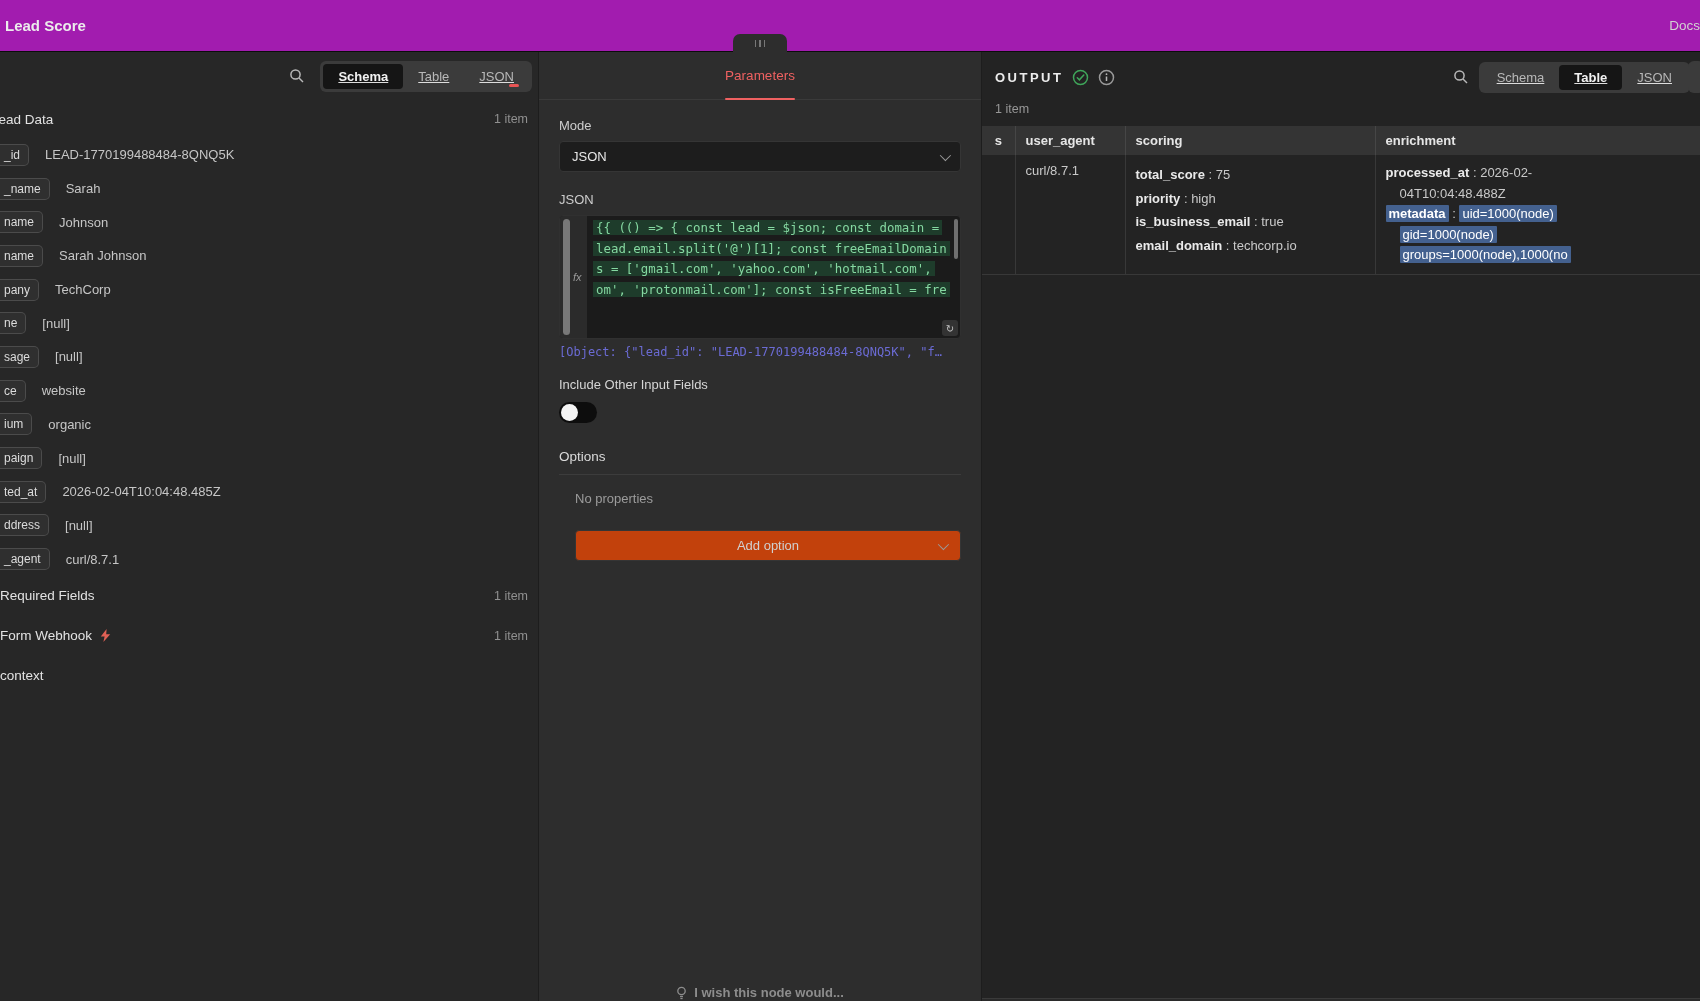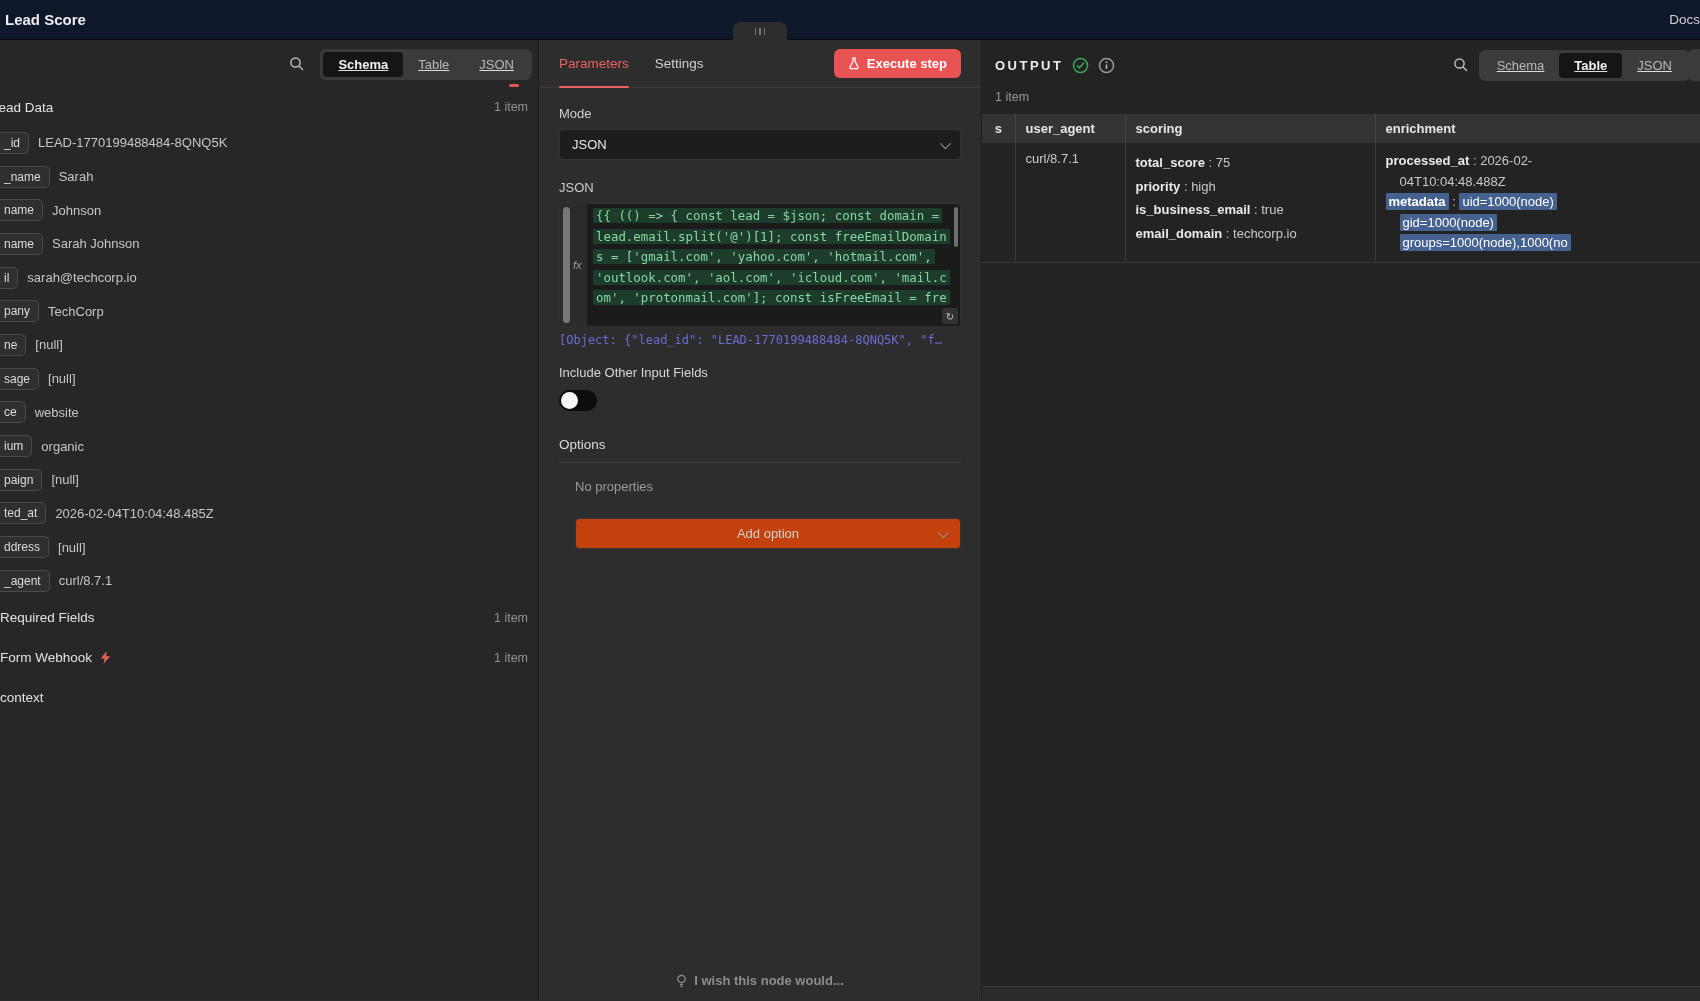--- a/index.html
+++ b/index.html
@@ -1,50 +1,50 @@
 <!DOCTYPE html>
 <html><head>
 <meta charset="utf-8">
 <style>
   * { margin:0; padding:0; box-sizing:border-box; }
   body { background:#111; font-family:"Liberation Sans", sans-serif; }
   .screen { position:relative; width:1700px; height:1001px; overflow:hidden; background:#2b2b2b; color:#ddd; }
 
   
-  .top-bar { height:40px; background:#0f172a; border-bottom:1px solid #0c0c0c; display:flex; align-items:center; padding:0 14px; position:relative; z-index:1; }
+  .top-bar { height:52px; background:#a21caf; border-bottom:1px solid #0c0c0c; display:flex; align-items:center; padding:0 14px; position:relative; z-index:1; }
   .node-title { font-size:15px; font-weight:600; color:#ececec; margin-left:-9px; white-space:nowrap; }
   .docs-link { margin-left:auto; margin-right:-14px; font-size:13.5px; color:#d2d2d2; white-space:nowrap; }
 
   .main { display:flex; height:960px; position:relative; }
 
   
   .input-panel { width:538px; background:#272727; position:relative; overflow:hidden; }
   .panel-toolbar { height:48px; display:flex; align-items:center; justify-content:flex-end; gap:14px; padding-right:6px; }
   .icon-btn { width:18px; height:18px; display:flex; align-items:center; justify-content:center; cursor:pointer; }
   .tabs-pill { display:flex; background:#3b3b3b; border-radius:6px; padding:3px;text-decoration:underline; }
   .tabs-pill .tab { padding:5px 15px; font-size:13px; color:#b8b8b8; border-radius:4px; cursor:pointer; white-space:nowrap; }
   .tabs-pill .tab.active { background:#151515; color:#f2f2f2; font-weight:600; }
 
   .section-row { height:38px; display:flex; align-items:center; font-size:13.5px; color:#e2e2e2; padding-right:10px; }
   .section-row .count { margin-left:auto; font-size:12.5px; color:#909090; }
   .clip-left { margin-left:-9px; }
-  .field-row { height:33.7px; display:flex; align-items:center; gap:9px;text-align:right; }
+  .field-row { height:33.7px; display:flex; align-items:center; gap:16px;text-align:right; }
   .pill { background:#2f2f2f; border:1px solid #4b4b4b; border-left:none; border-radius:0 5px 5px 0; padding:3px 8px 3px 4px; font-size:12px; color:#dcdcdc; white-space:nowrap; }
   .field-value { font-size:13px; color:#c6c6c6; white-space:nowrap; }
   .tall-row { height:40px; }
   .bolt-icon { display:inline-block; margin-left:8px; }
 
   
   .conn-stub { position:absolute; left:509px; top:84px; width:10px; height:3px; background:#e85454; border-radius:2px; z-index:3; }
 
   
   .params-panel { width:444px; background:#2d2d2d; position:relative; border-left:1px solid #1d1d1d; border-right:1px solid #1d1d1d; }
   .grip-tab { position:absolute; top:-18px; left:50%; transform:translateX(-50%); width:54px; height:18px; background:#2d2d2d; border-radius:7px 7px 0 0; display:flex; align-items:center; justify-content:center; gap:3px; z-index:2; cursor:grab; }
   .grip-tab i { width:1.5px; height:7px; background:#777; display:block; }
-  .params-header { height:48px; border-bottom:1px solid #3a3a3a; display:flex; align-items:center; padding:0 20px; gap:26px; }
+  .params-header { height:48px; border-bottom:1px solid #3a3a3a; display:flex; align-items:center; padding:0 20px; gap:34px;flex-direction:column; }
   .param-tab { font-size:13.5px; color:#d0d0d0; height:48px; line-height:48px; position:relative; cursor:pointer; }
   .param-tab.active { color:#ef6161; font-weight:500; }
   .param-tab.active::after { content:""; position:absolute; left:0; right:0; bottom:0; height:2px; background:#ef6161; border-radius:1px; }
   .execute-btn { margin-left:auto; background:#e85454; color:#fff; font-size:13px; font-weight:600; border:none; border-radius:6px; padding:7px 14px; display:flex; align-items:center; gap:7px; cursor:pointer; white-space:nowrap; }
 
   .params-body { padding:18px 20px 0 20px; }
   .form-label { font-size:13px; color:#cdcdcd; margin-bottom:8px; }
   .select-box { height:31px; background:#1d1d1d; border:1px solid #353535; border-radius:4px; display:flex; align-items:center; padding:0 12px; font-size:13px; color:#e8e8e8; position:relative; cursor:pointer; }
   .chev { width:8px; height:8px; border-right:1.6px solid #9a9a9a; border-bottom:1.6px solid #9a9a9a; transform:rotate(45deg) translateY(-2px); margin-left:auto; }
 
@@ -141,24 +141,20 @@
   <div class="field-row">
     <span class="pill">name</span>
     <span class="field-value">Johnson</span>
   </div>
 
   <div class="field-row">
     <span class="pill">name</span>
     <span class="field-value">Sarah Johnson</span>
   </div>
 
-  <div class="field-row">
-    <span class="pill">il</span>
-    <span class="field-value">sarah@techcorp.io</span>
-  </div>
 
   <div class="field-row">
     <span class="pill">pany</span>
     <span class="field-value">TechCorp</span>
   </div>
 
   <div class="field-row">
     <span class="pill">ne</span>
     <span class="field-value">[null]</span>
   </div>
@@ -250,21 +246,20 @@
 
         <div class="code-editor">
           <div class="editor-gutter">
             <div class="gutter-bar"></div>
             <div class="fx-label">fx</div>
           </div>
           <div class="code-lines">
               <div class="code-line"><span>{{ (() =&gt; { const lead = $json; const domain =</span></div>
               <div class="code-line"><span>lead.email.split('@')[1]; const freeEmailDomain</span></div>
               <div class="code-line"><span>s = ['gmail.com', 'yahoo.com', 'hotmail.com',</span></div>
-              <div class="code-line"><span>'outlook.com', 'aol.com', 'icloud.com', 'mail.c</span></div>
               <div class="code-line"><span>om', 'protonmail.com']; const isFreeEmail = fre</span></div>
             </div>
           <div class="editor-scrollbar"></div>
           <div class="editor-expand">↻</div>
         </div>
 
         <div class="expr-preview">[Object: {"lead_id": "LEAD-1770199488484-8QNQ5K", "f…</div>
 
         <div class="include-label">Include Other Input Fields</div>
         <div class="toggle">

